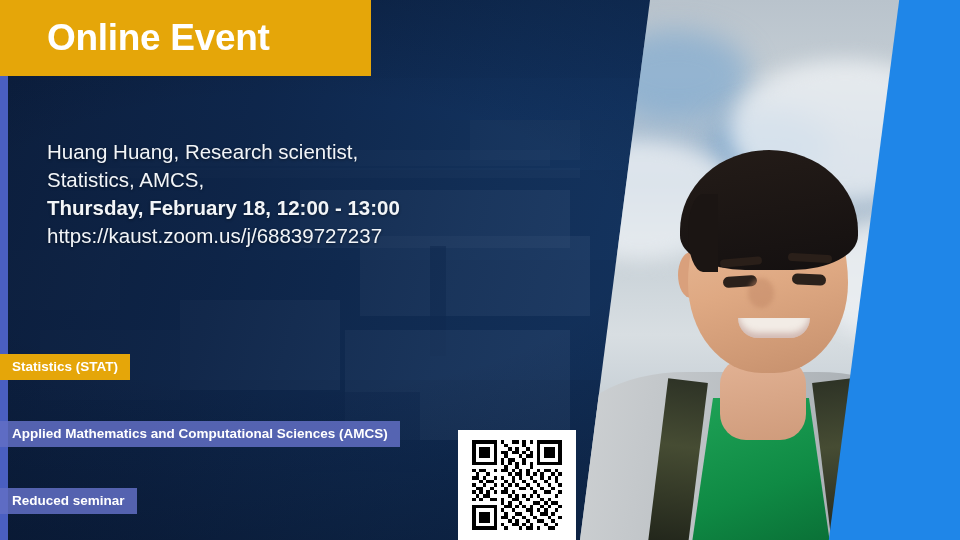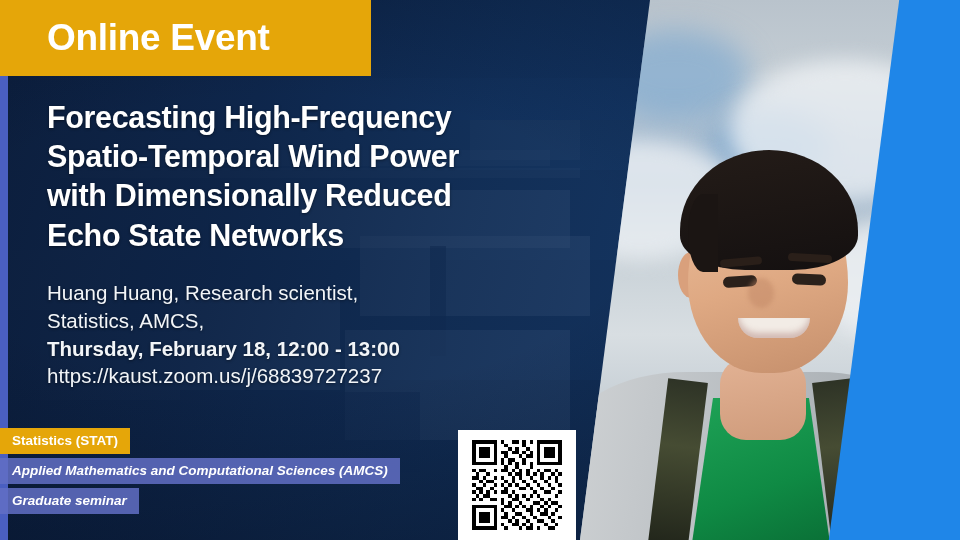--- a/index.html
+++ b/index.html
@@ -238,42 +238,43 @@
     letter-spacing: -.35px;
     margin: 0 0 24px 0;
     text-shadow: 0 1px 3px rgba(0,0,0,.45);
     white-space: pre-line;
   }
   .meta {
     color: #f2f5f8;
     font-size: 20.5px;
     line-height: 1.36;
     text-shadow: 0 1px 3px rgba(0,0,0,.45);
+    margin-top: 40px;
   }
   .meta .line { display: block; }
   .meta .bold { font-weight: bold; }
 
   
   .tags {
     position: absolute;
     left: 0; bottom: 22px;
     z-index: 7;
   }
   .tag {
     display: inline-block;
     color: #ffffff;
     font-size: 13.5px;
     font-weight: bold;
     padding: 5px 12px 6px 12px;
     margin-bottom: 4px;
     white-space: nowrap;
   }
   .tag.gold   { background: #e5a609; }
-  .tag.purple { background: rgba(97,111,196,.85); font-style: italic; }
-  .tag-row { display: block; }
+  .tag.purple { background: rgba(97,111,196,.85); }
+  .tag-row { display: block; margin-top: 37px; }
 
   
   .qr-wrap {
     position: absolute;
     left: 458px; bottom: 0;
     width: 118px; height: 110px;
     background: #ffffff;
     z-index: 8;
     display: flex;
     align-items: center;
@@ -330,36 +331,32 @@
     <div class="ph-mouth"></div>
   </div>
 
   <div class="left-stripe"></div>
 
   <div class="event-banner">
     <span>Online Event</span>
   </div>
 
   <div class="content">
-    <h1 class="talk-title">Forecasting High-Frequency
-Spatio-Temporal Wind Power
-with Dimensionally Reduced
-Echo State Networks</h1>
     <div class="meta">
       <span class="line">Huang Huang, Research scientist,</span>
       <span class="line">Statistics, AMCS,</span>
       <span class="line bold">Thursday, February 18, 12:00 - 13:00</span>
       <span class="line">https://kaust.zoom.us/j/68839727237</span>
     </div>
   </div>
 
   <div class="tags">
     <span class="tag-row"><span class="tag gold">Statistics (STAT)</span></span>
     <span class="tag-row"><span class="tag purple">Applied Mathematics and Computational Sciences (AMCS)</span></span>
-    <span class="tag-row"><span class="tag purple">Graduate seminar</span></span>
+    <span class="tag-row"><span class="tag purple">Reduced seminar</span></span>
   </div>
 
   <div class="qr-wrap">
     <svg class="qr" width="90" height="90" viewBox="0 0 25 25" shape-rendering="crispEdges">
       <rect width="25" height="25" fill="#ffffff"></rect>
       <g fill="#000000">
 
         <rect x="0" y="0" width="7" height="1"></rect>
           <rect x="0" y="6" width="7" height="1"></rect>
         <rect x="0" y="0" width="1" height="7"></rect>

